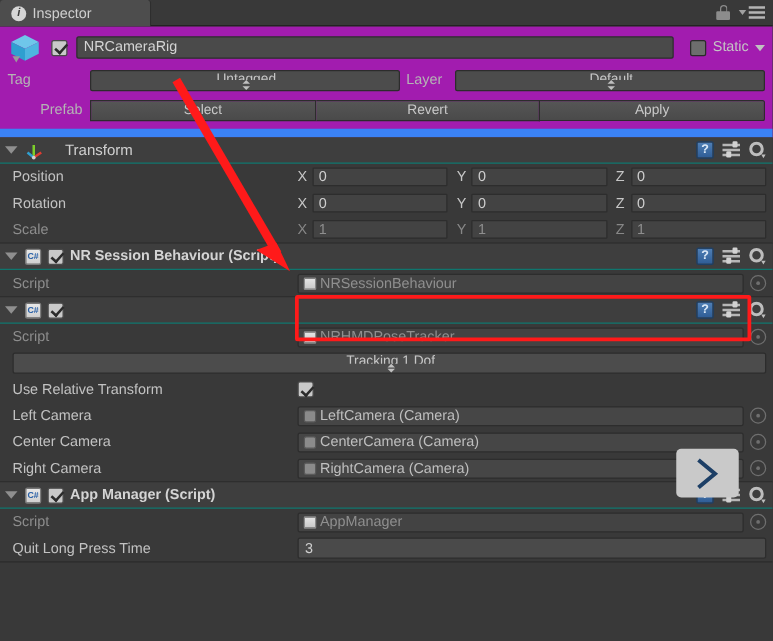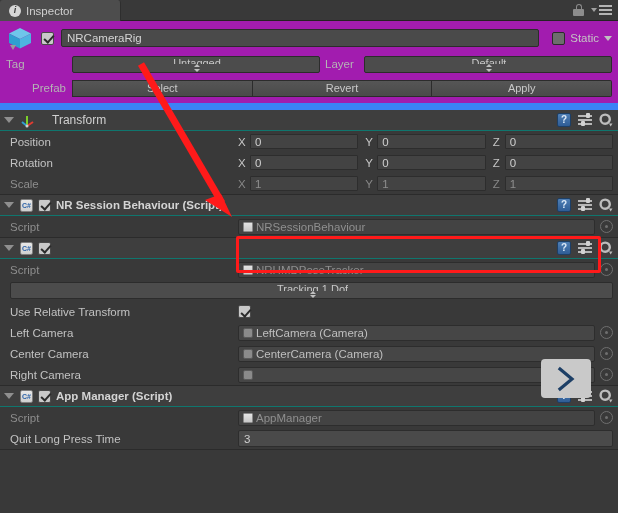--- a/index.html
+++ b/index.html
@@ -494,20 +494,21 @@
               <span>CenterCamera (Camera)</span>
             </span>
             <span class="picker"></span>
           </span>
         </div>
         <div class="prop-row">
           <span class="prop-label">Right Camera</span>
           <span class="prop-body">
             <span class="objfield">
               <span class="mini-icon cam"></span>
+              <span>RightCamera (Camera)</span>
             </span>
             <span class="picker"></span>
           </span>
         </div>
       </div>
       <div class="comp">
         <div class="comp-header">
           <span class="foldout"></span>
           <span class="csharp-icon">C#</span>
           <span class="chk light checked"></span>

